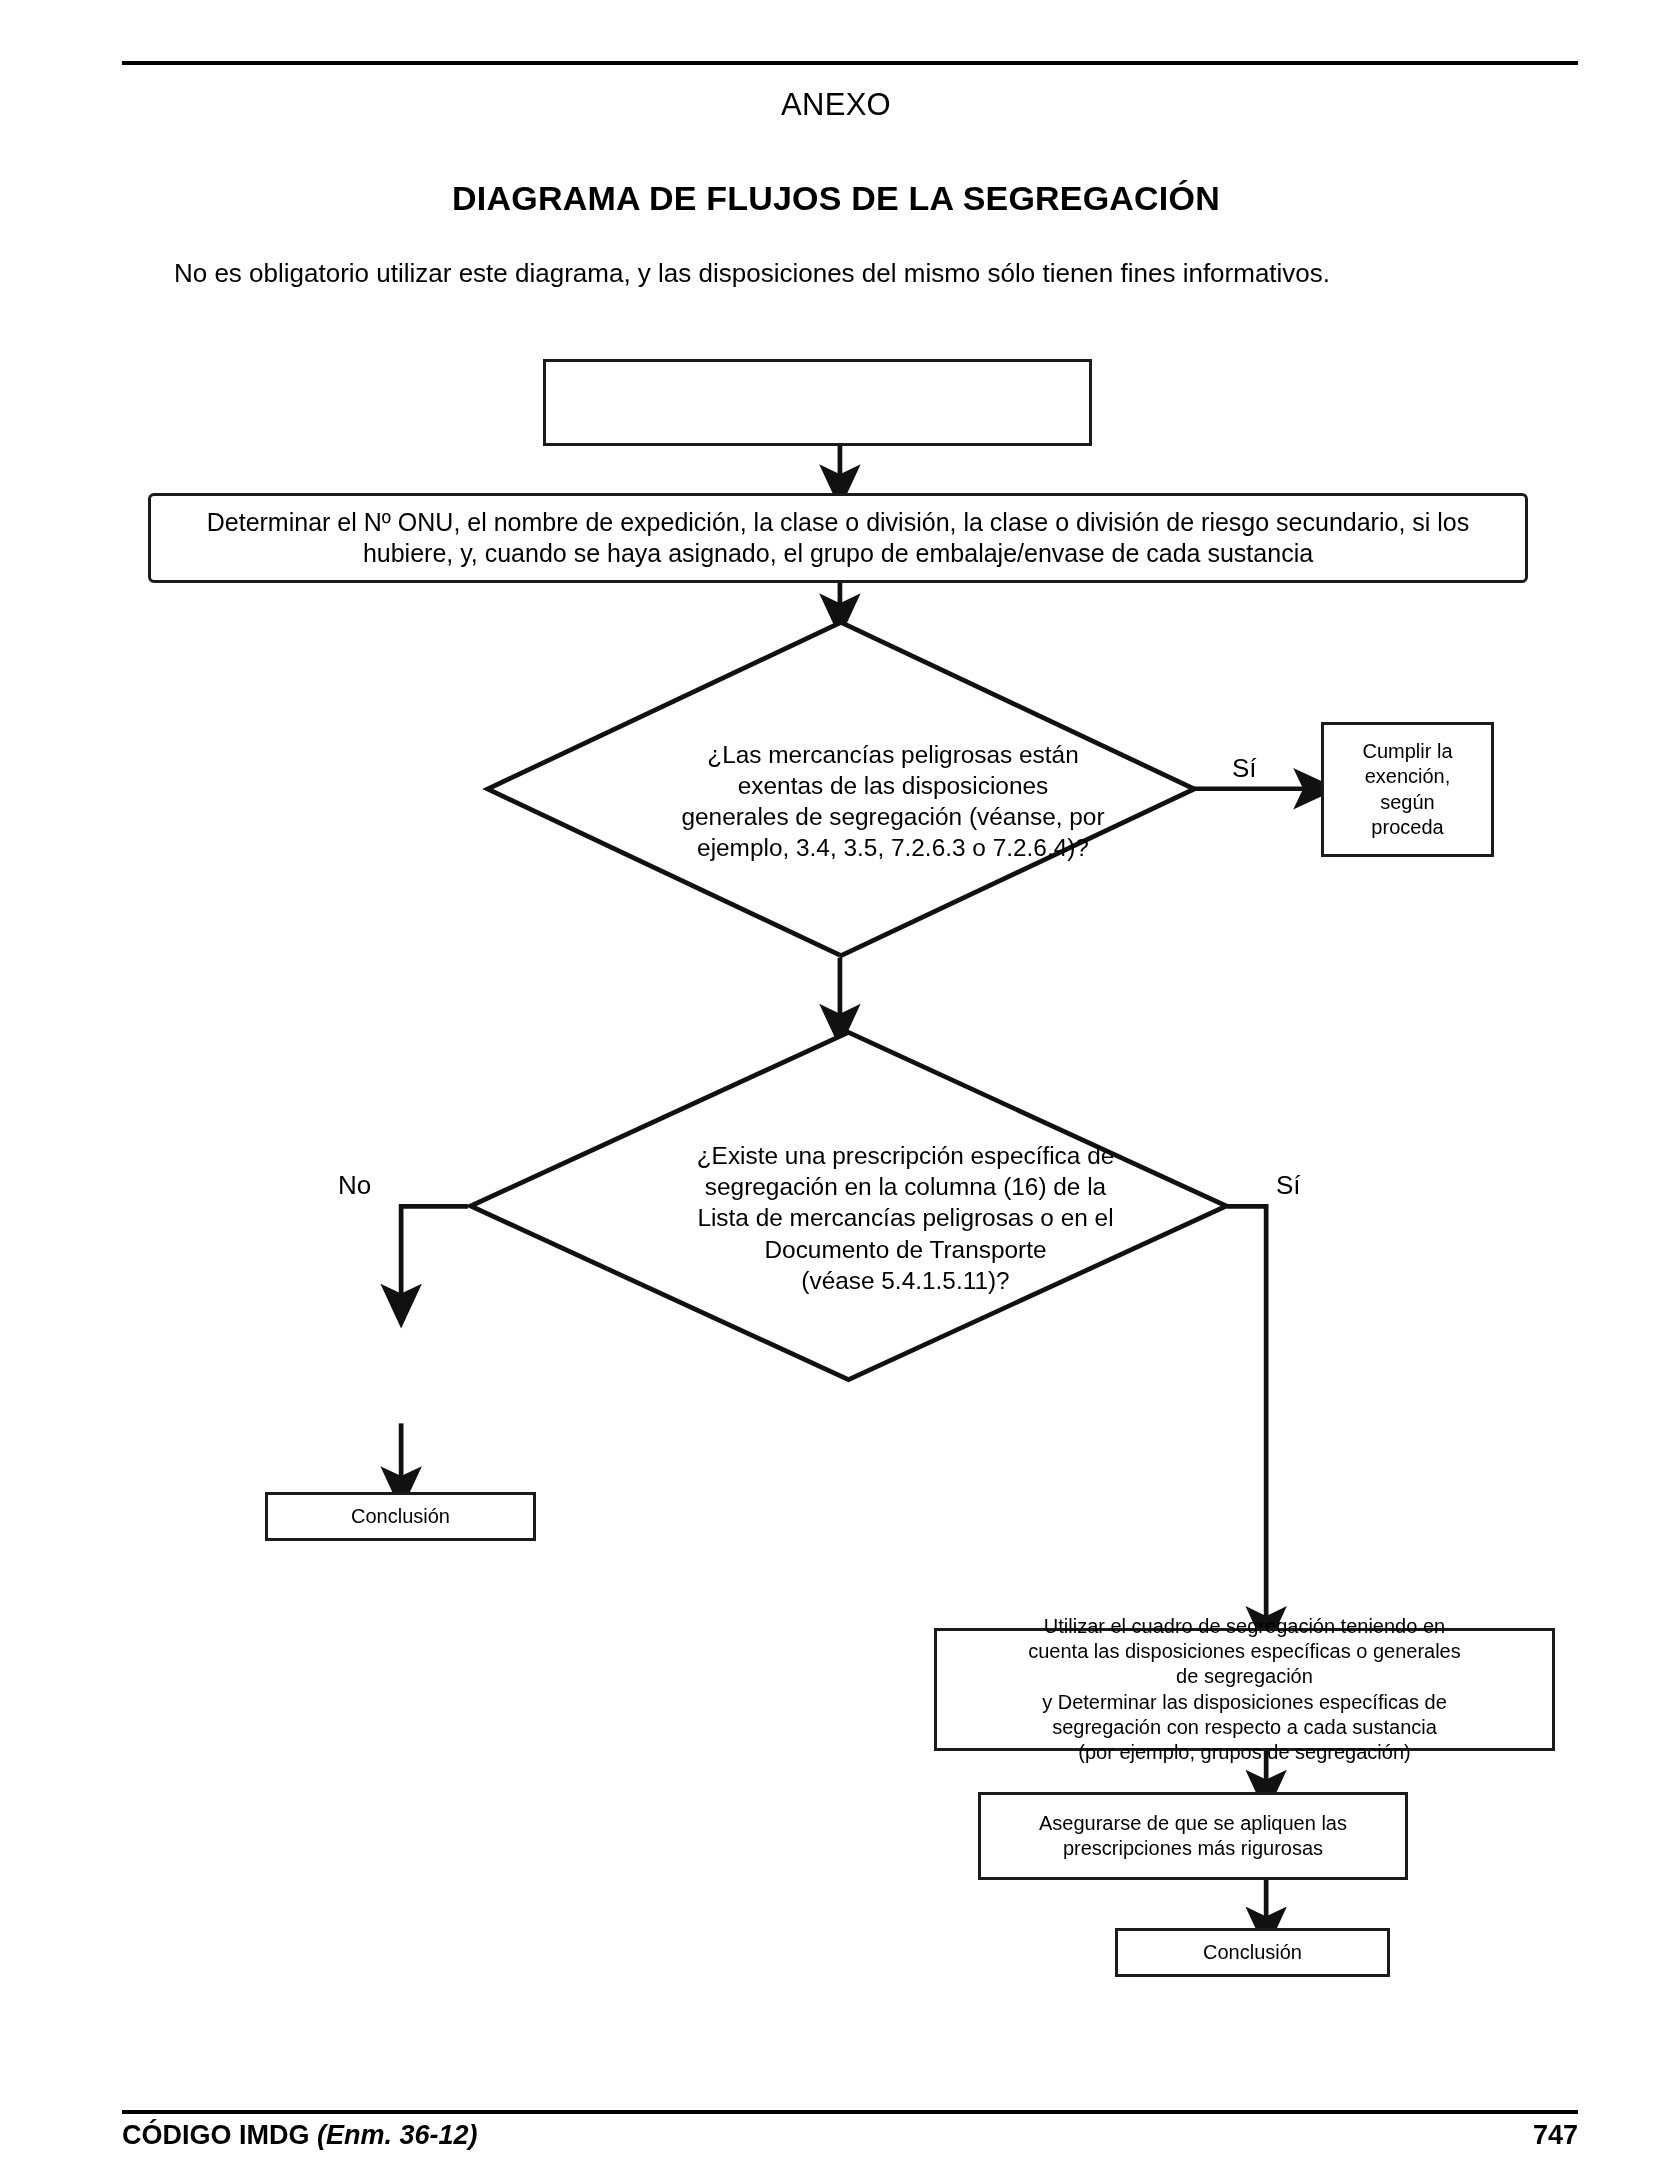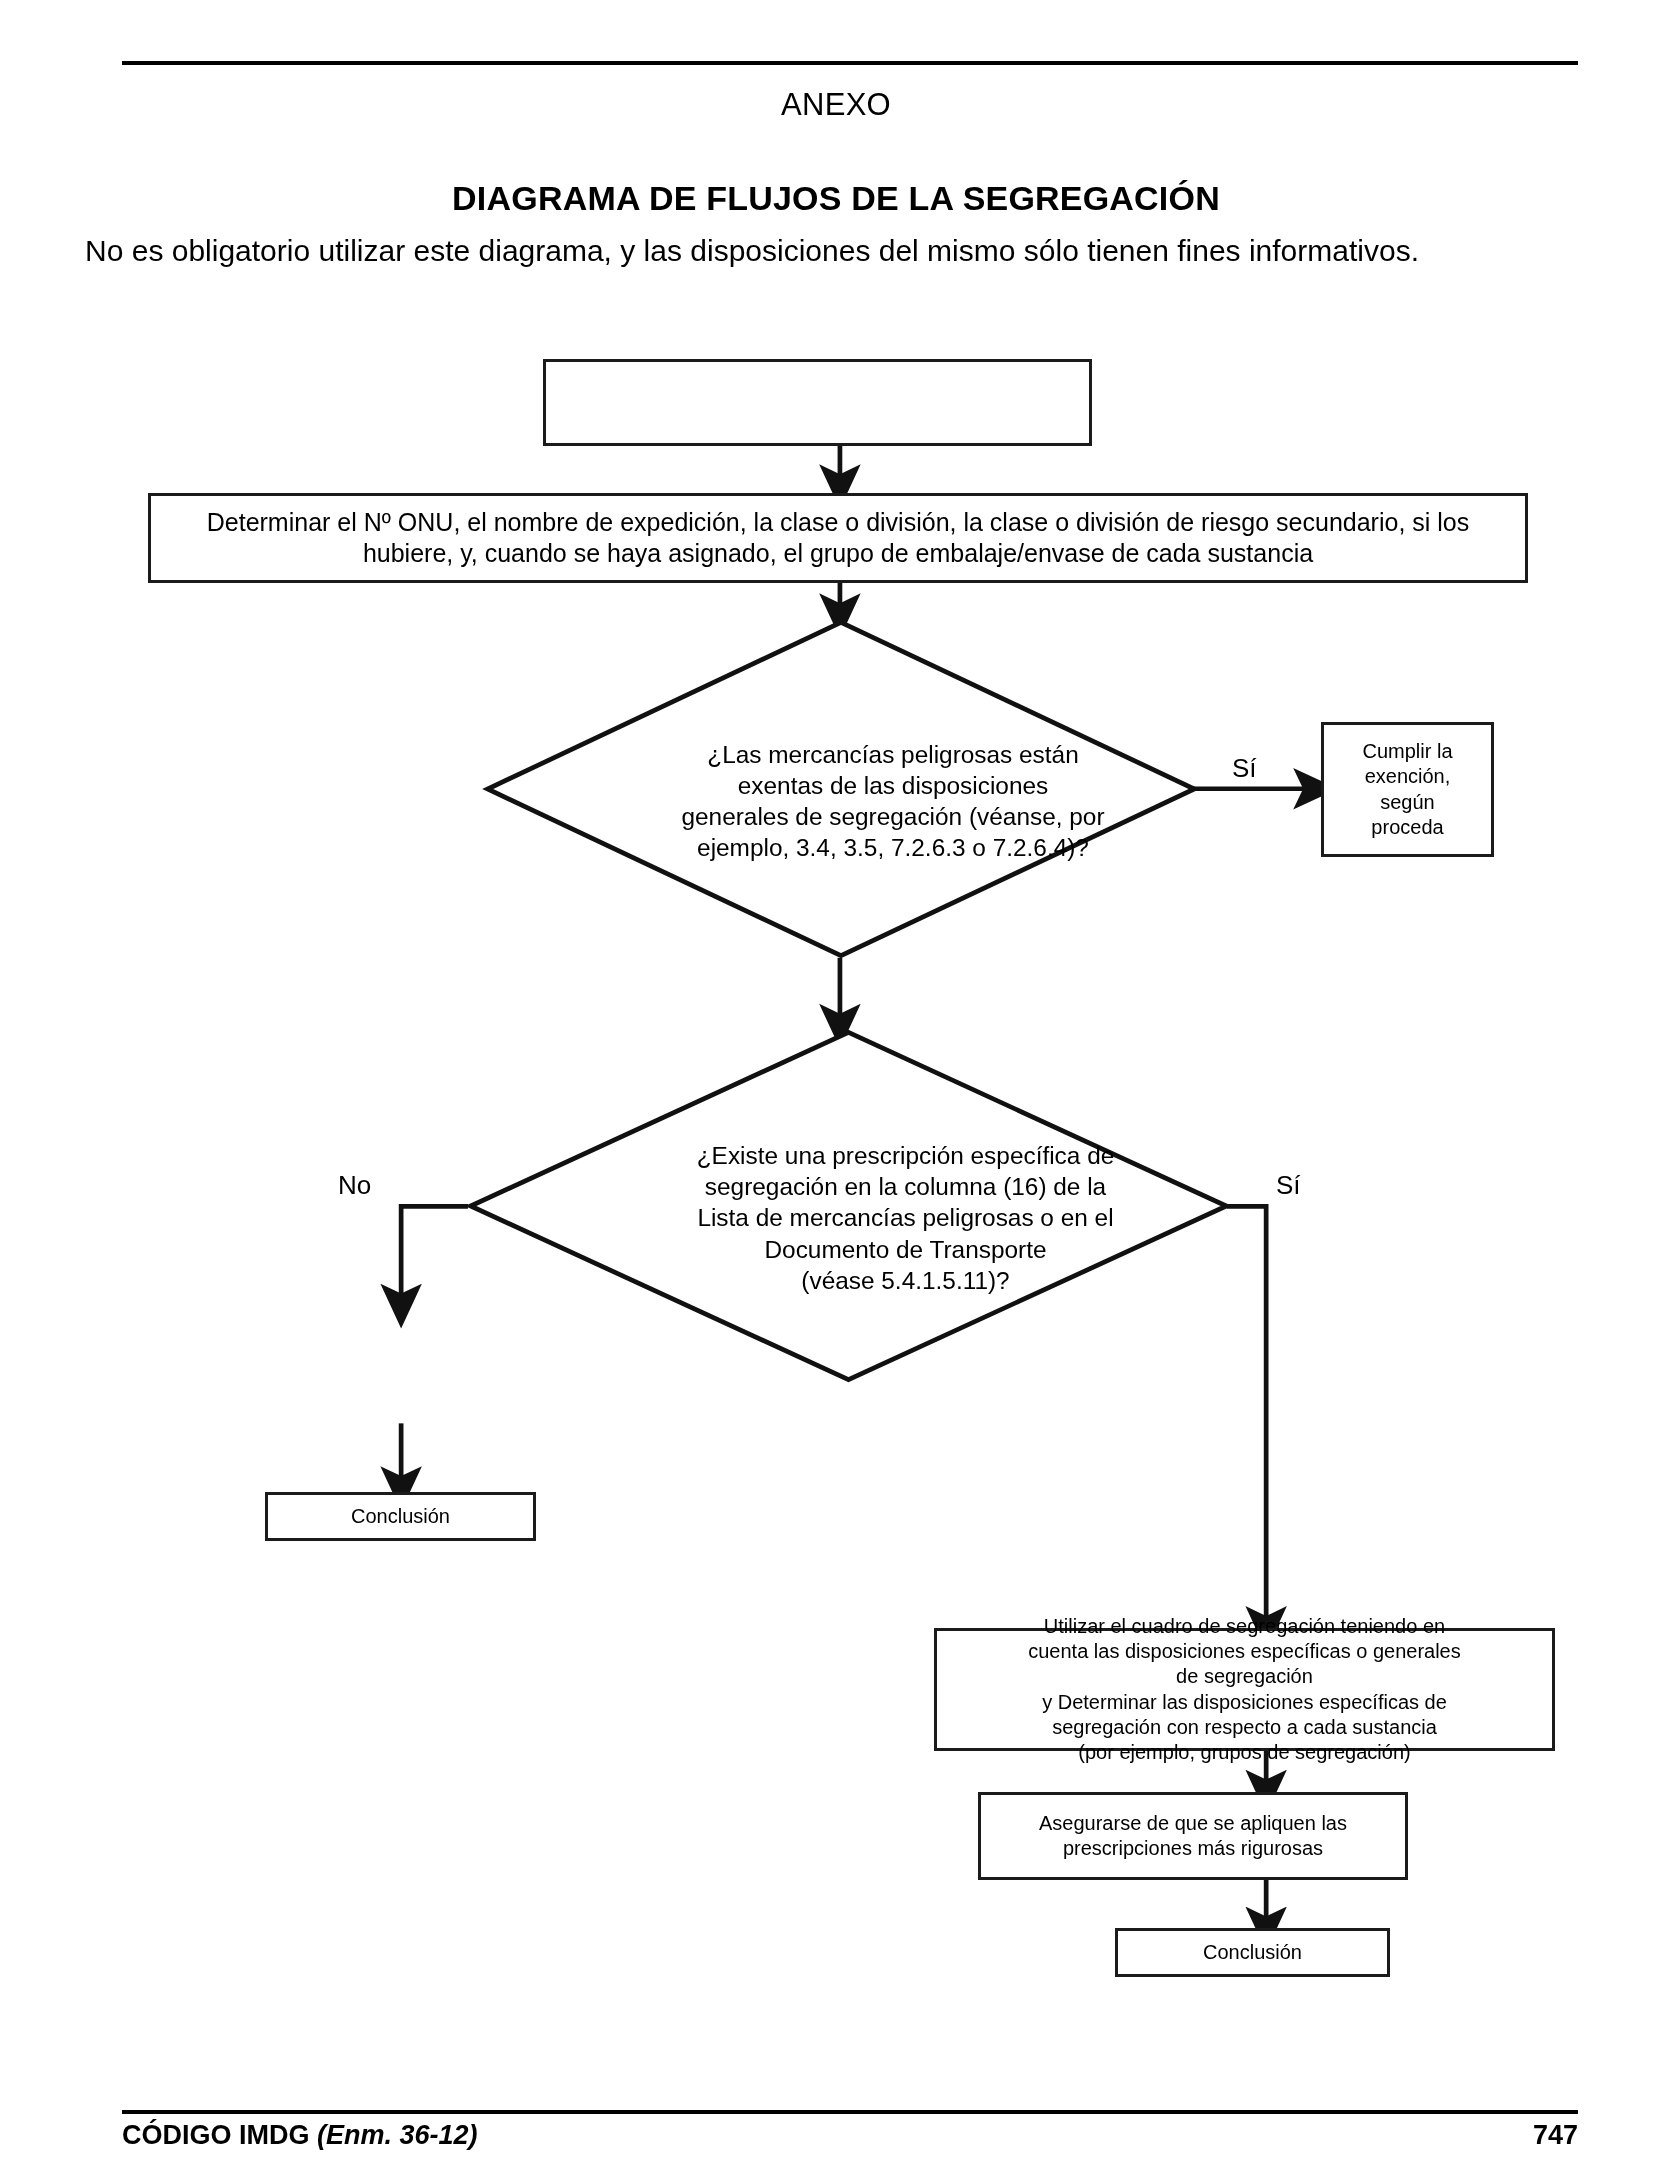--- a/index.html
+++ b/index.html
@@ -59,24 +59,24 @@
     top: 179px;
     width: 1672px;
     text-align: center;
     font-size: 34px;
     font-weight: bold;
     letter-spacing: 0.2px;
   }
   #diagram-subtitle {
     position: absolute;
     left: 0;
-    top: 232px;
+    top: 257px;
     width: 1504px;
     text-align: center;
-    font-size: 30px;
+    font-size: 26px;
     line-height: 1.28;
     font-weight: normal;
   }
 
   
   .node {
     position: absolute;
     box-sizing: border-box;
     border: 3.1px solid #1b1b1b;
     background: #ffffff;
@@ -186,21 +186,21 @@
     <polyline points="1560,1534 1610,1534 1610,2070" fill="none" stroke="#111111" stroke-width="6" marker-end="url(#arrowhead)"></polyline>
 
     <line x1="1610" y1="2225" x2="1610" y2="2154" stroke="#111111" stroke-width="0"></line>
     <line x1="1610" y1="2225" x2="1610" y2="2278" stroke="#111111" stroke-width="6" marker-end="url(#arrowhead)"></line>
 
     <line x1="1610" y1="2390" x2="1610" y2="2452" stroke="#111111" stroke-width="6" marker-end="url(#arrowhead)"></line>
   </svg>
 
   <div class="node" style="left:543px; top:359px; width:549px; height:87px;"></div>
 
-  <div class="node" style="left:148px; top:493px; width:1380px; height:90px; font-size:25px;">Determinar el Nº ONU, el nombre de expedición, la clase o división, la clase o división de riesgo secundario, si los
+  <div class="node" style="left:148px; top:493px; width:1380px; height:90px; font-size:25px;border-radius:6px;">Determinar el Nº ONU, el nombre de expedición, la clase o división, la clase o división de riesgo secundario, si los
 hubiere, y, cuando se haya asignado, el grupo de embalaje/envase de cada sustancia</div>
 
   <div class="diamond-wrap" style="left:485px; top:620px; width:712px; height:338px;">
     <svg width="712" height="338" viewBox="0 0 905 430">
       <polygon points="452.5,3 902,215 452.5,427 3,215" fill="#ffffff" stroke="#111111" stroke-width="6"></polygon>
     </svg>
     <div class="diamond-text" style="padding:0 52px;">¿Las mercancías peligrosas están
 exentas de las disposiciones
 generales de segregación (véanse, por
 ejemplo, 3.4, 3.5, 7.2.6.3 o 7.2.6.4)?</div>

